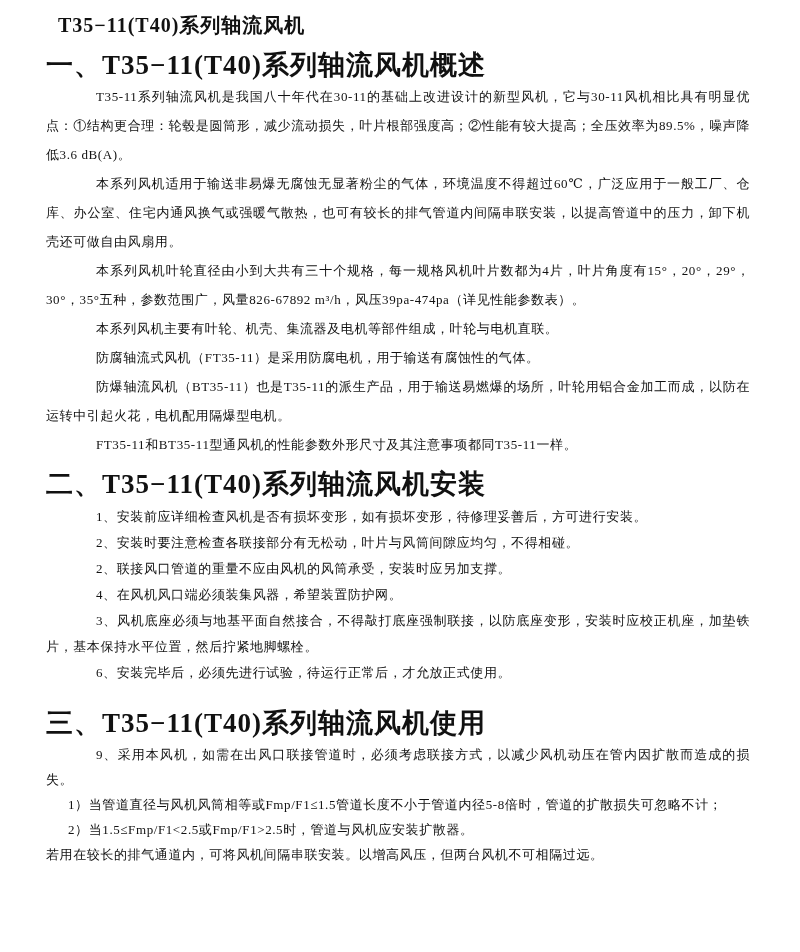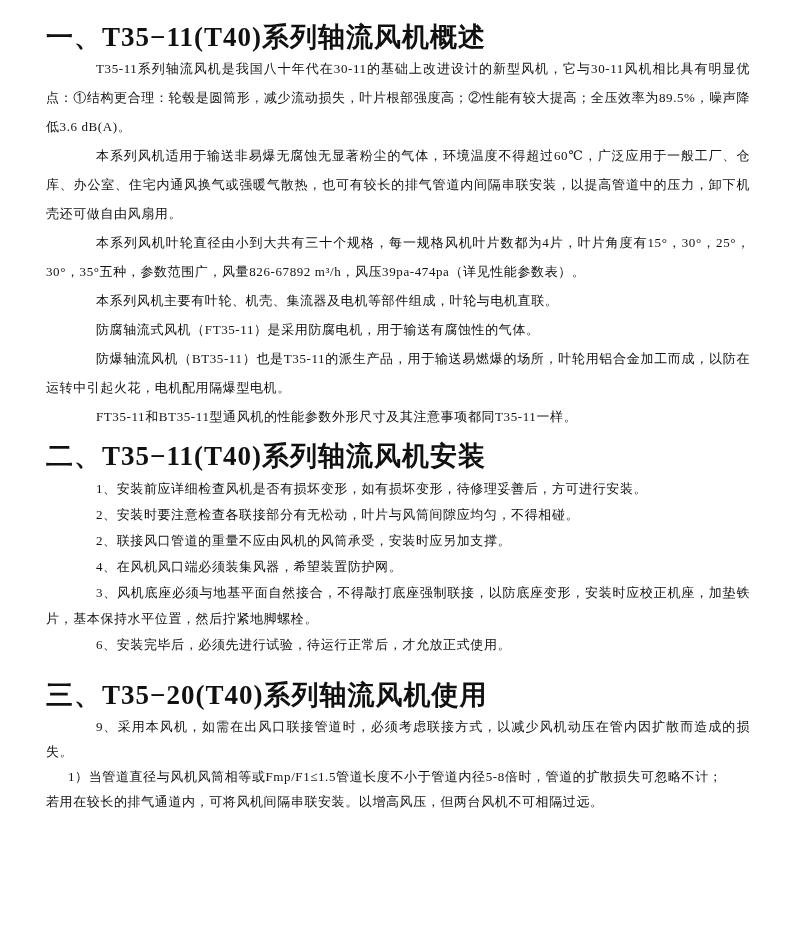--- a/index.html
+++ b/index.html
@@ -47,40 +47,42 @@
   .doc-section:nth-of-type(2) .para { line-height: 26px; }
   .doc-section:nth-of-type(3) .para { line-height: 25px; }
   .para.indent-2 { text-indent: 50px; }
   .para.indent-1 { text-indent: 22px; }
   .para.indent-0 { text-indent: 0; }
 </style>
 </head>
 <body>
 
 <div class="page">
+  <h1 class="doc-title">T35−11(T40)系列轴流风机</h1>
   <div>
       <section class="doc-section">
         <h2 class="section-heading">一、T35−11(T40)系列轴流风机概述</h2>
         <p class="para indent-2">T35-11系列轴流风机是我国八十年代在30-11的基础上改进设计的新型风机，它与30-11风机相比具有明显优点：①结构更合理：轮毂是圆筒形，减少流动损失，叶片根部强度高；②性能有较大提高；全压效率为89.5%，噪声降低3.6 dB(A)。</p>
         <p class="para indent-2">本系列风机适用于输送非易爆无腐蚀无显著粉尘的气体，环境温度不得超过60℃，广泛应用于一般工厂、仓库、办公室、住宅内通风换气或强暖气散热，也可有较长的排气管道内间隔串联安装，以提高管道中的压力，卸下机壳还可做自由风扇用。</p>
-        <p class="para indent-2">本系列风机叶轮直径由小到大共有三十个规格，每一规格风机叶片数都为4片，叶片角度有15°，30°，25°，30°，35°五种，参数范围广，风量826-67892 m³/h，风压39pa-474pa（详见性能参数表）。</p>
+        <p class="para indent-2">本系列风机叶轮直径由小到大共有三十个规格，每一规格风机叶片数都为4片，叶片角度有15°，20°，29°，30°，35°五种，参数范围广，风量826-67892 m³/h，风压39pa-474pa（详见性能参数表）。</p>
         <p class="para indent-2">本系列风机主要有叶轮、机壳、集流器及电机等部件组成，叶轮与电机直联。</p>
         <p class="para indent-2">防腐轴流式风机（FT35-11）是采用防腐电机，用于输送有腐蚀性的气体。</p>
         <p class="para indent-2">防爆轴流风机（BT35-11）也是T35-11的派生产品，用于输送易燃爆的场所，叶轮用铝合金加工而成，以防在运转中引起火花，电机配用隔爆型电机。</p>
         <p class="para indent-2">FT35-11和BT35-11型通风机的性能参数外形尺寸及其注意事项都同T35-11一样。</p>
       </section>
       <section class="doc-section">
         <h2 class="section-heading">二、T35−11(T40)系列轴流风机安装</h2>
         <p class="para indent-2">1、安装前应详细检查风机是否有损坏变形，如有损坏变形，待修理妥善后，方可进行安装。</p>
         <p class="para indent-2">2、安装时要注意检查各联接部分有无松动，叶片与风筒间隙应均匀，不得相碰。</p>
         <p class="para indent-2">2、联接风口管道的重量不应由风机的风筒承受，安装时应另加支撑。</p>
         <p class="para indent-2">4、在风机风口端必须装集风器，希望装置防护网。</p>
         <p class="para indent-2">3、风机底座必须与地基平面自然接合，不得敲打底座强制联接，以防底座变形，安装时应校正机座，加垫铁片，基本保持水平位置，然后拧紧地脚螺栓。</p>
         <p class="para indent-2">6、安装完毕后，必须先进行试验，待运行正常后，才允放正式使用。</p>
       </section>
       <section class="doc-section">
-        <h2 class="section-heading">三、T35−20(T40)系列轴流风机使用</h2>
+        <h2 class="section-heading">三、T35−11(T40)系列轴流风机使用</h2>
         <p class="para indent-2">9、采用本风机，如需在出风口联接管道时，必须考虑联接方式，以减少风机动压在管内因扩散而造成的损失。</p>
         <p class="para indent-1">1）当管道直径与风机风筒相等或Fmp/F1≤1.5管道长度不小于管道内径5-8倍时，管道的扩散损失可忽略不计；</p>
+        <p class="para indent-1">2）当1.5≤Fmp/F1&lt;2.5或Fmp/F1&gt;2.5时，管道与风机应安装扩散器。</p>
         <p class="para indent-0">若用在较长的排气通道内，可将风机间隔串联安装。以增高风压，但两台风机不可相隔过远。</p>
       </section>
     </div>
 </div>
 
 </body></html>

